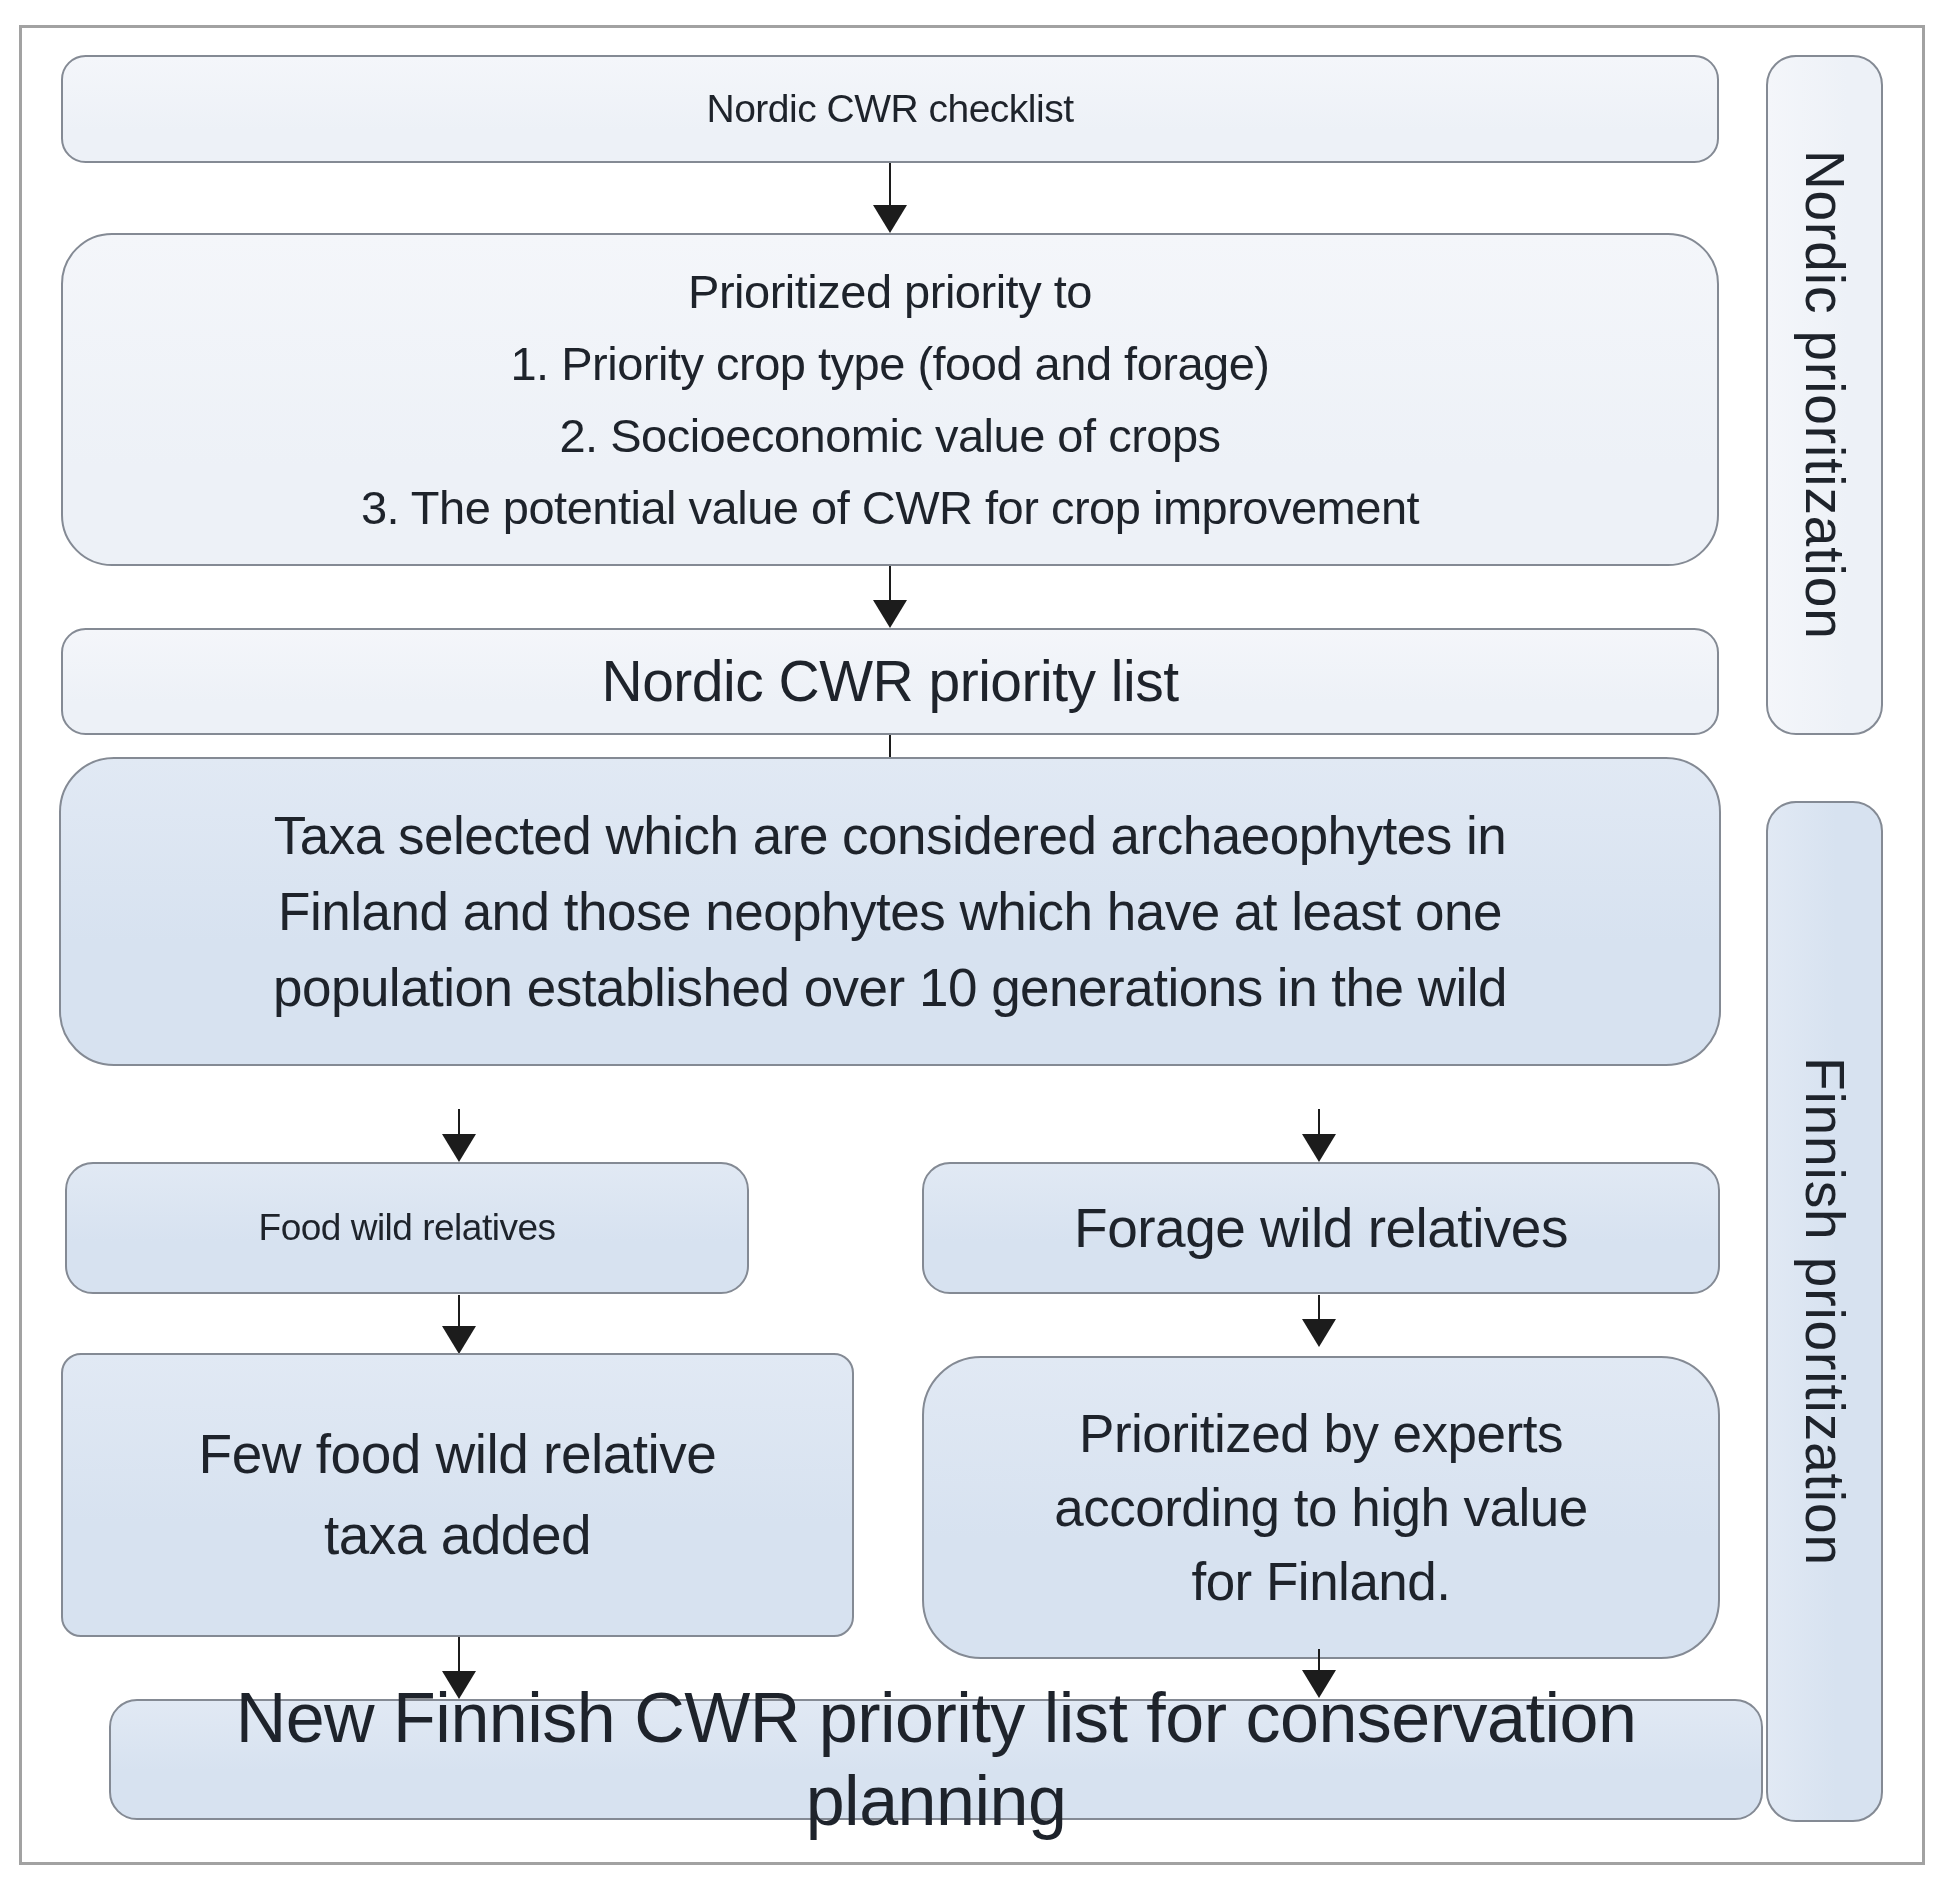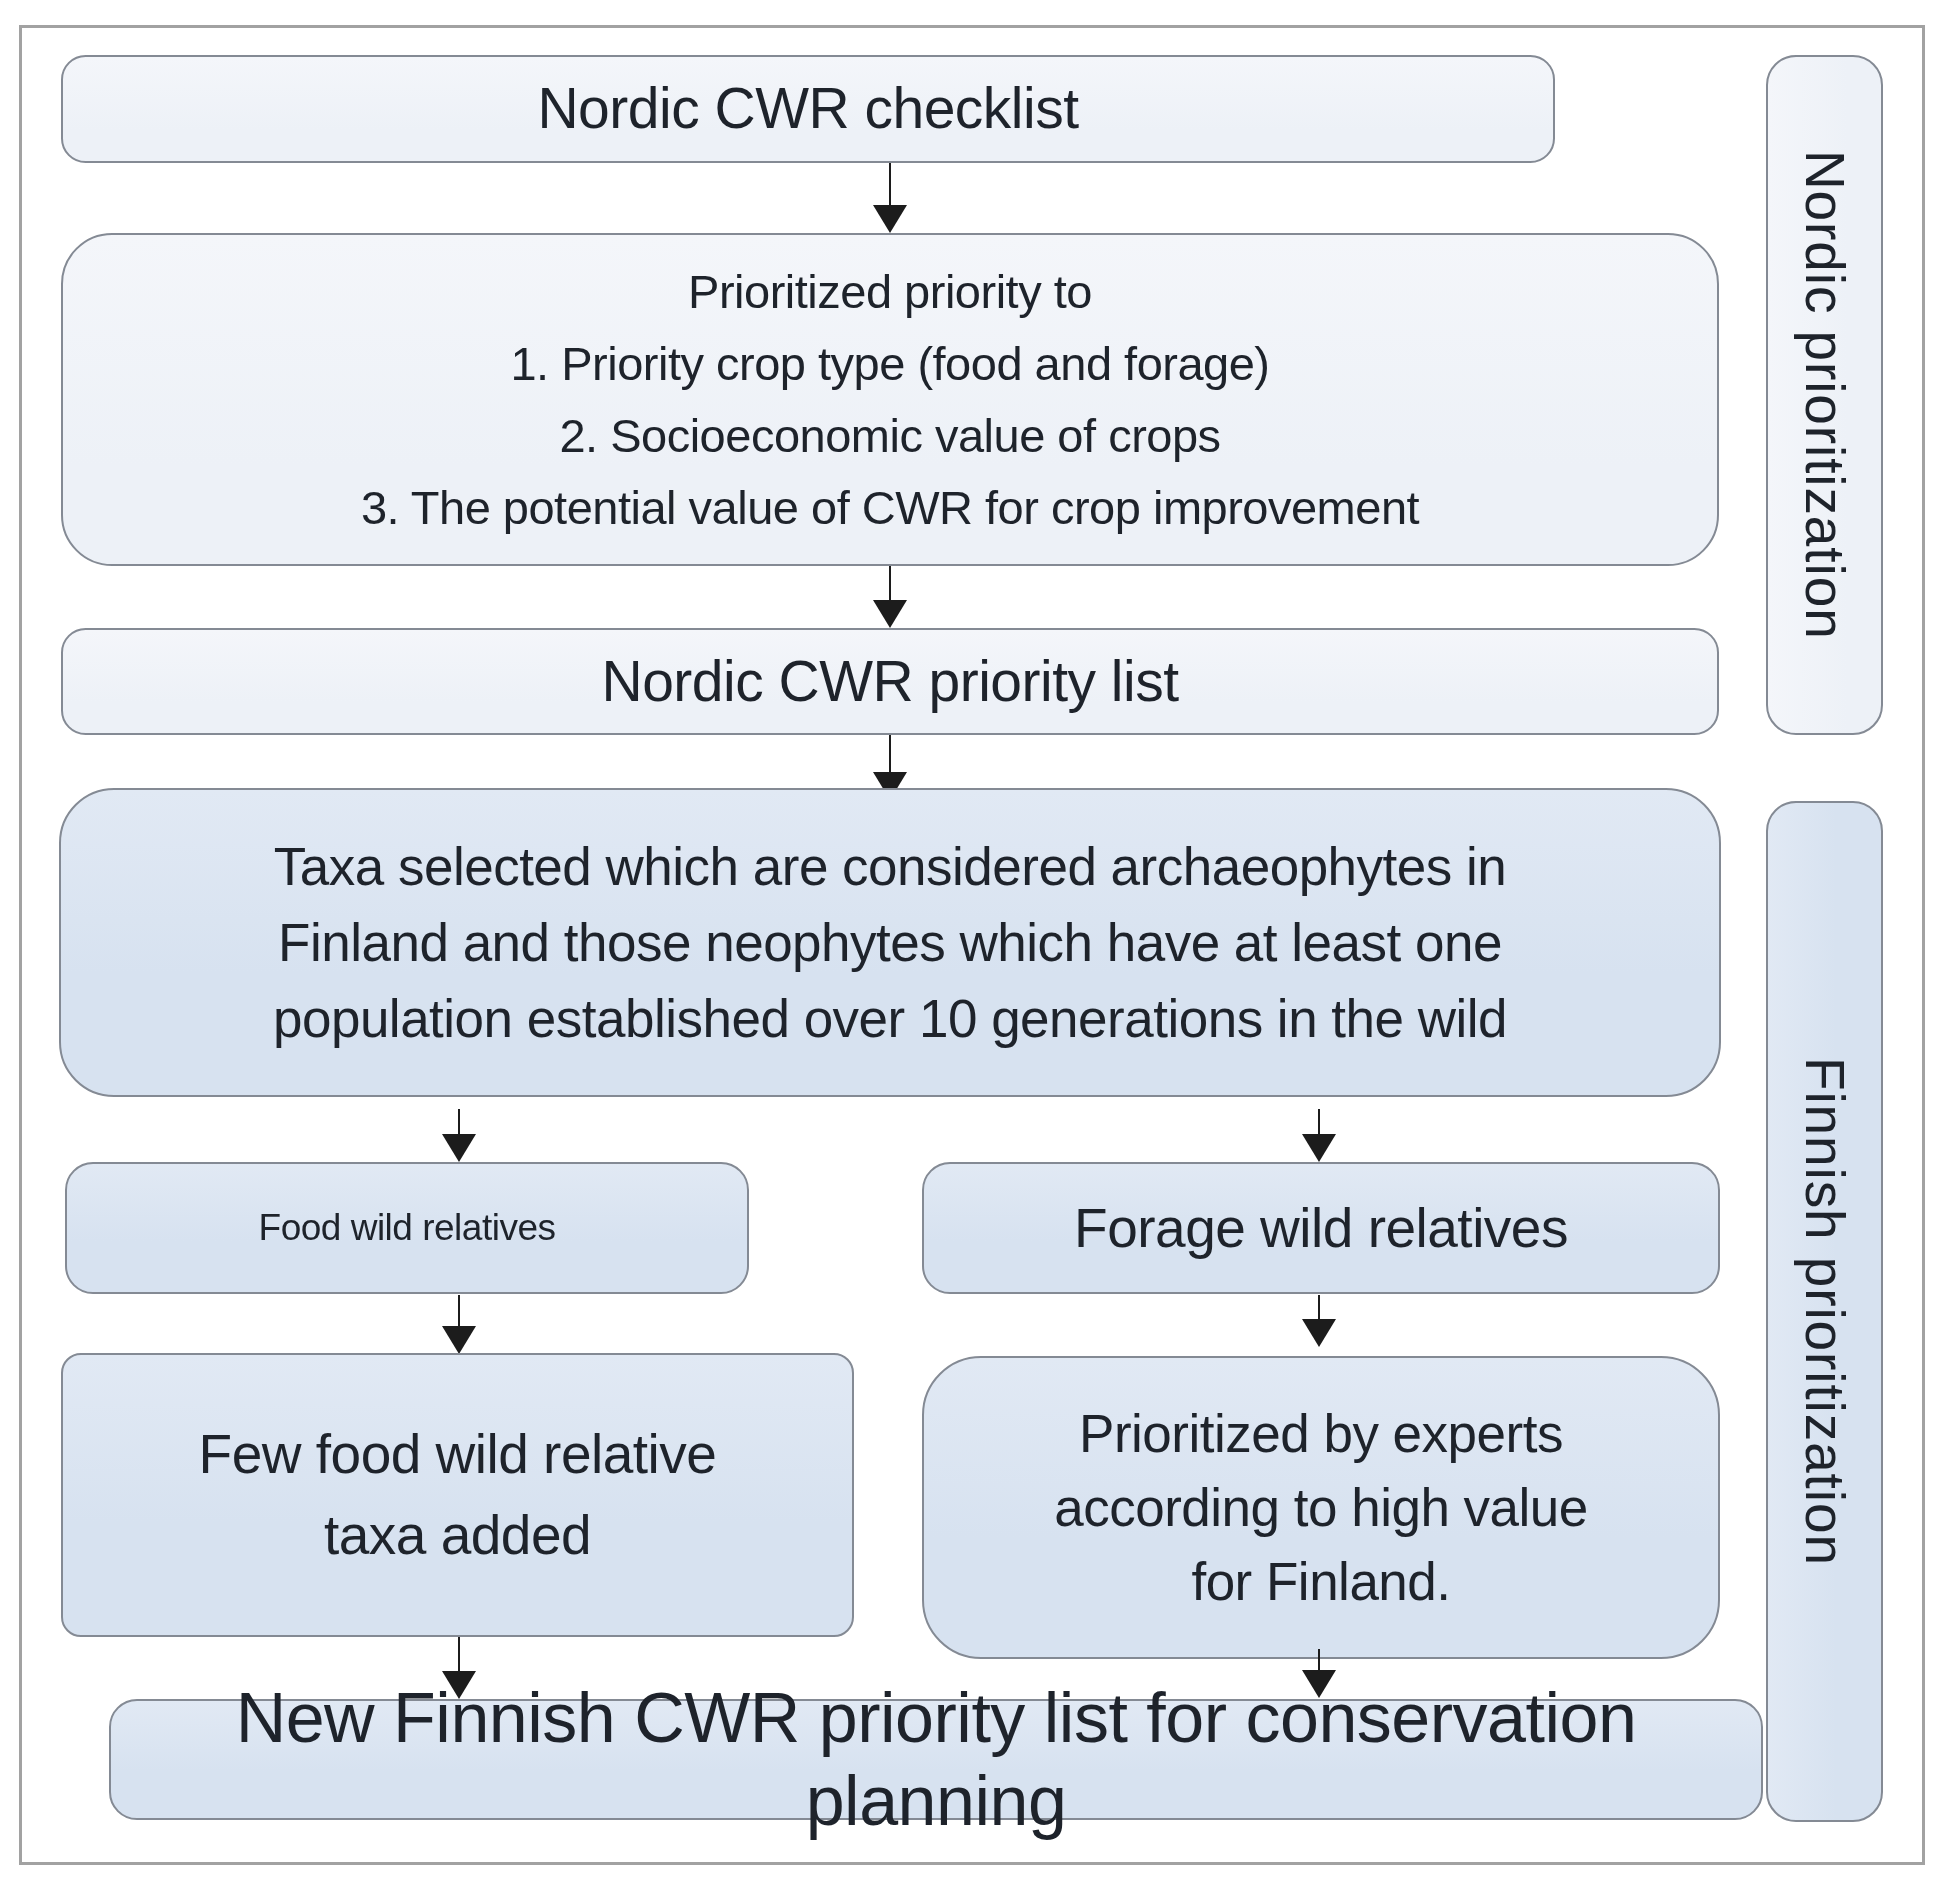--- a/index.html
+++ b/index.html
@@ -39,24 +39,24 @@
     position:absolute;width:34px;
     display:flex;flex-direction:column;align-items:center;
   }
   .arrow-line{width:2.8px;flex:1 1 auto;background:var(--arrow);}
   .arrow-head{
     width:0;height:0;flex:0 0 auto;
     border-left:17px solid transparent;border-right:17px solid transparent;
     border-top:28px solid var(--arrow);
   }
   
-  #n-checklist{left:61px;top:55px;width:1494px;height:108px;border-radius:24.6px;font-size:57px;}
+  #n-checklist{left:61px;top:55px;width:1658px;height:108px;border-radius:24.6px;font-size:39px;}
   #n-criteria{left:61px;top:233px;width:1658px;height:333px;border-radius:51px;font-size:47px;line-height:72px;}
   #n-prioritylist{left:61px;top:628px;width:1658px;height:107px;border-radius:24.6px;font-size:57px;}
-  #n-taxa{left:59px;top:788px;width:1662px;height:309px;border-radius:55px;font-size:53px;line-height:76px;}
+  #n-taxa{left:59px;top:757px;width:1662px;height:309px;border-radius:55px;font-size:53px;line-height:76px;}
   #n-food{left:65px;top:1162px;width:684px;height:132px;border-radius:28px;font-size:37px;}
   #n-forage{left:922px;top:1162px;width:798px;height:132px;border-radius:28px;font-size:55px;}
   #n-fewfood{left:61px;top:1353px;width:793px;height:284px;border-radius:20px;font-size:55px;line-height:81px;}
   #n-experts{left:922px;top:1347px;width:798px;height:303px;border-radius:59px;font-size:53px;line-height:74px;margin-top:9px;}
   #n-newlist{left:65px;top:1699px;width:1654px;height:121px;border-radius:28px;font-size:70px;margin-left:44px;}
   #l-nordic{left:1766px;top:55px;width:117px;height:680px;border-radius:30px;}
   #l-finnish{left:1766px;top:801px;width:117px;height:1021px;border-radius:30px;}
   
   #a1{left:873px;top:163px;height:70px;}
   #a2{left:873px;top:566px;height:62px;}

